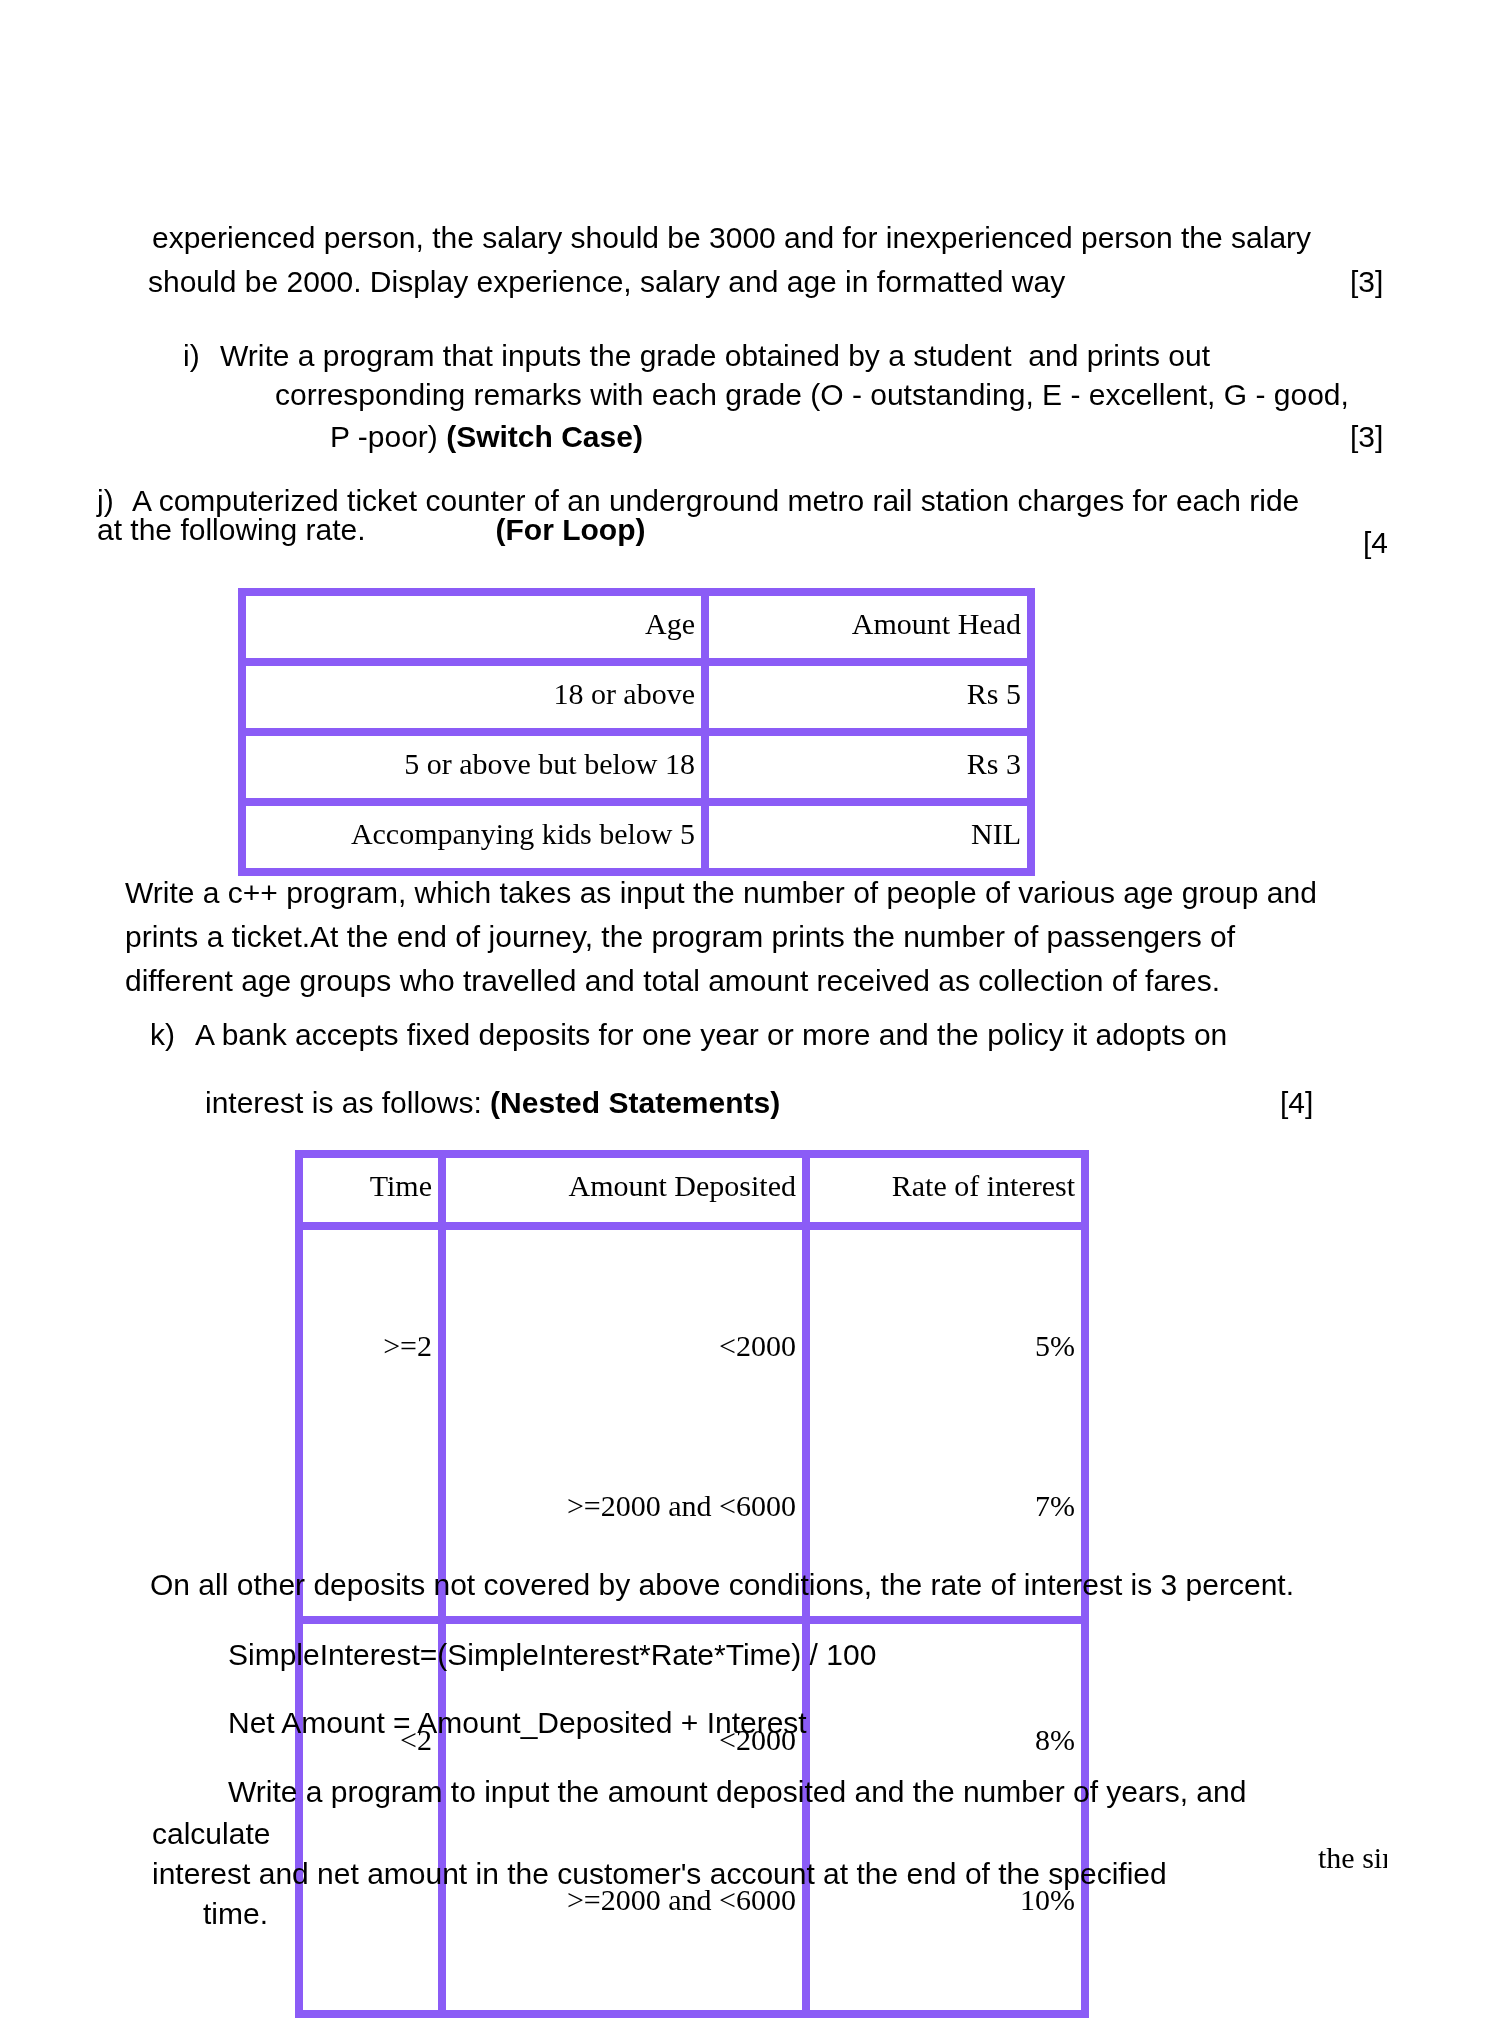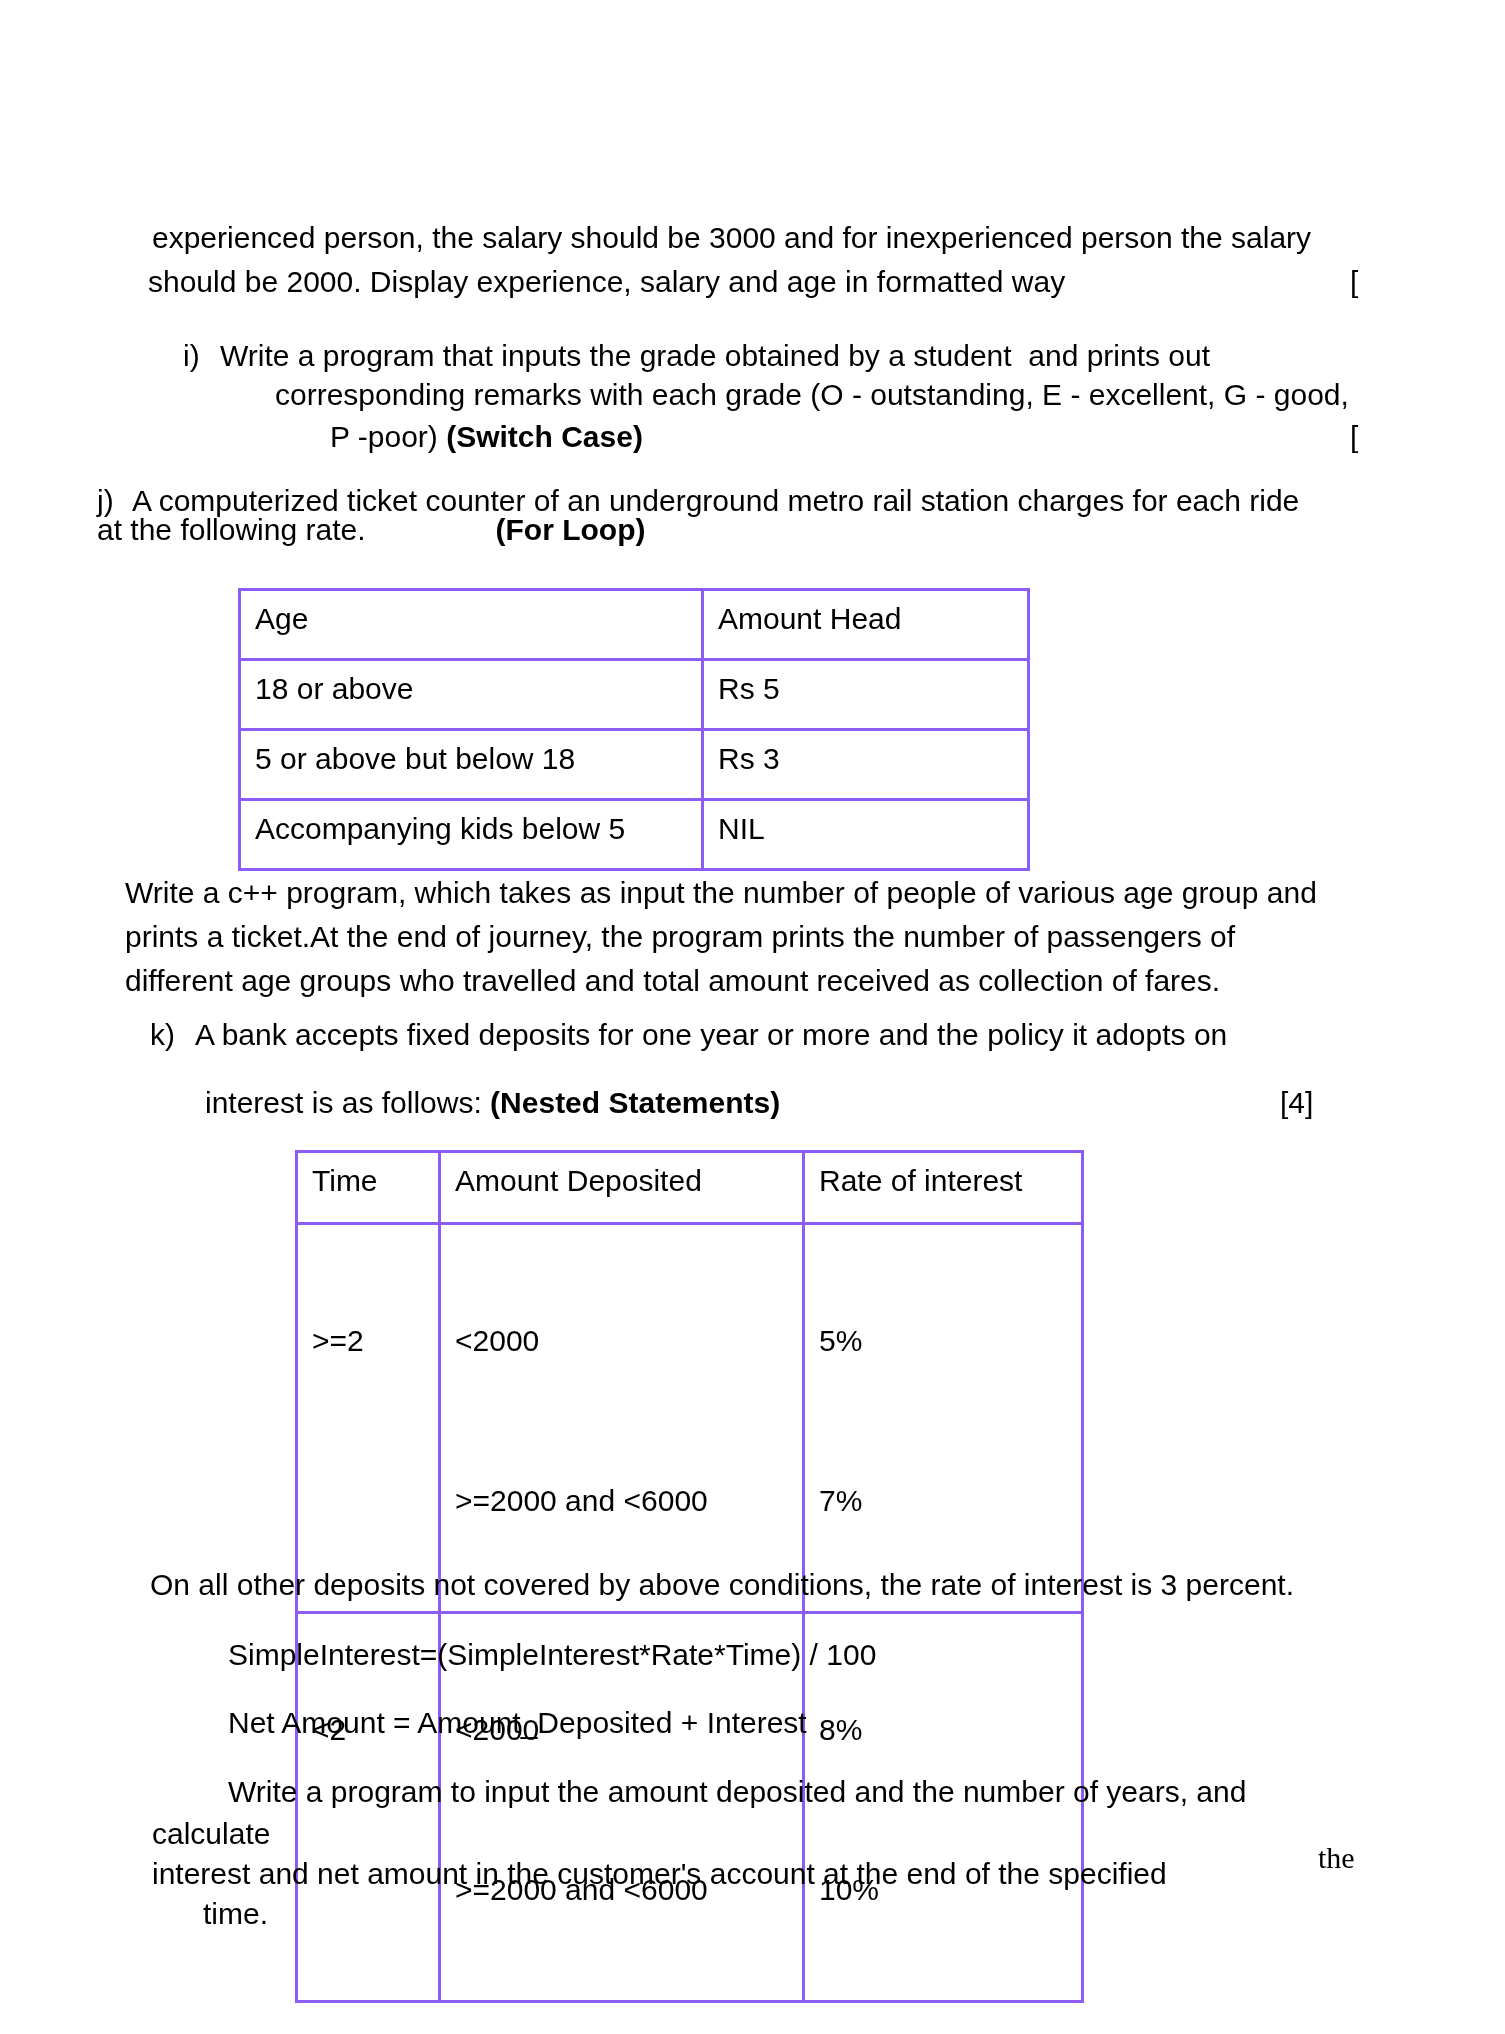--- a/index.html
+++ b/index.html
@@ -8,42 +8,44 @@
     background: #ffffff;
     font-family: "Liberation Sans", "DejaVu Sans", sans-serif;
     font-size: 30px;
     color: #000000;
   }
   .page {
     position: relative;
     width: 1359px; height: 2034px;
     background: #ffffff;
     overflow: hidden;
+    padding-left: 28px;
   }
   .line {
     position: absolute;
     line-height: 44px;
     white-space: pre;
   }
   .b { font-weight: 700; }
   .gap-forloop { margin-left: 130px; }
   table {
     position: absolute;
     border-collapse: collapse;
     table-layout: fixed;
   }
   td, th {
-    border: 3px solid #8b5cf6;
+    border: 8px solid #8b5cf6;
     vertical-align: top;
-    text-align: left;
+    text-align: right;
     font-weight: 400;
     padding: 6px 6px 0 14px;
     box-sizing: border-box;
     line-height: 44px;
     white-space: pre;
+    font-family: Liberation Serif, serif;
   }
   .t1 { left: 238px; top: 588px; }
   .t1 th { height: 70px; }
   .t1 td { height: 70px; }
   .t1 .c1 { width: 463px; }
   .t1 .c2 { width: 326px; }
   .t2 { left: 295px; top: 1150px; }
   .t2 th { height: 72px; }
   .t2 td { height: 138px; }
   .t2 .c1 { width: 143px; }

